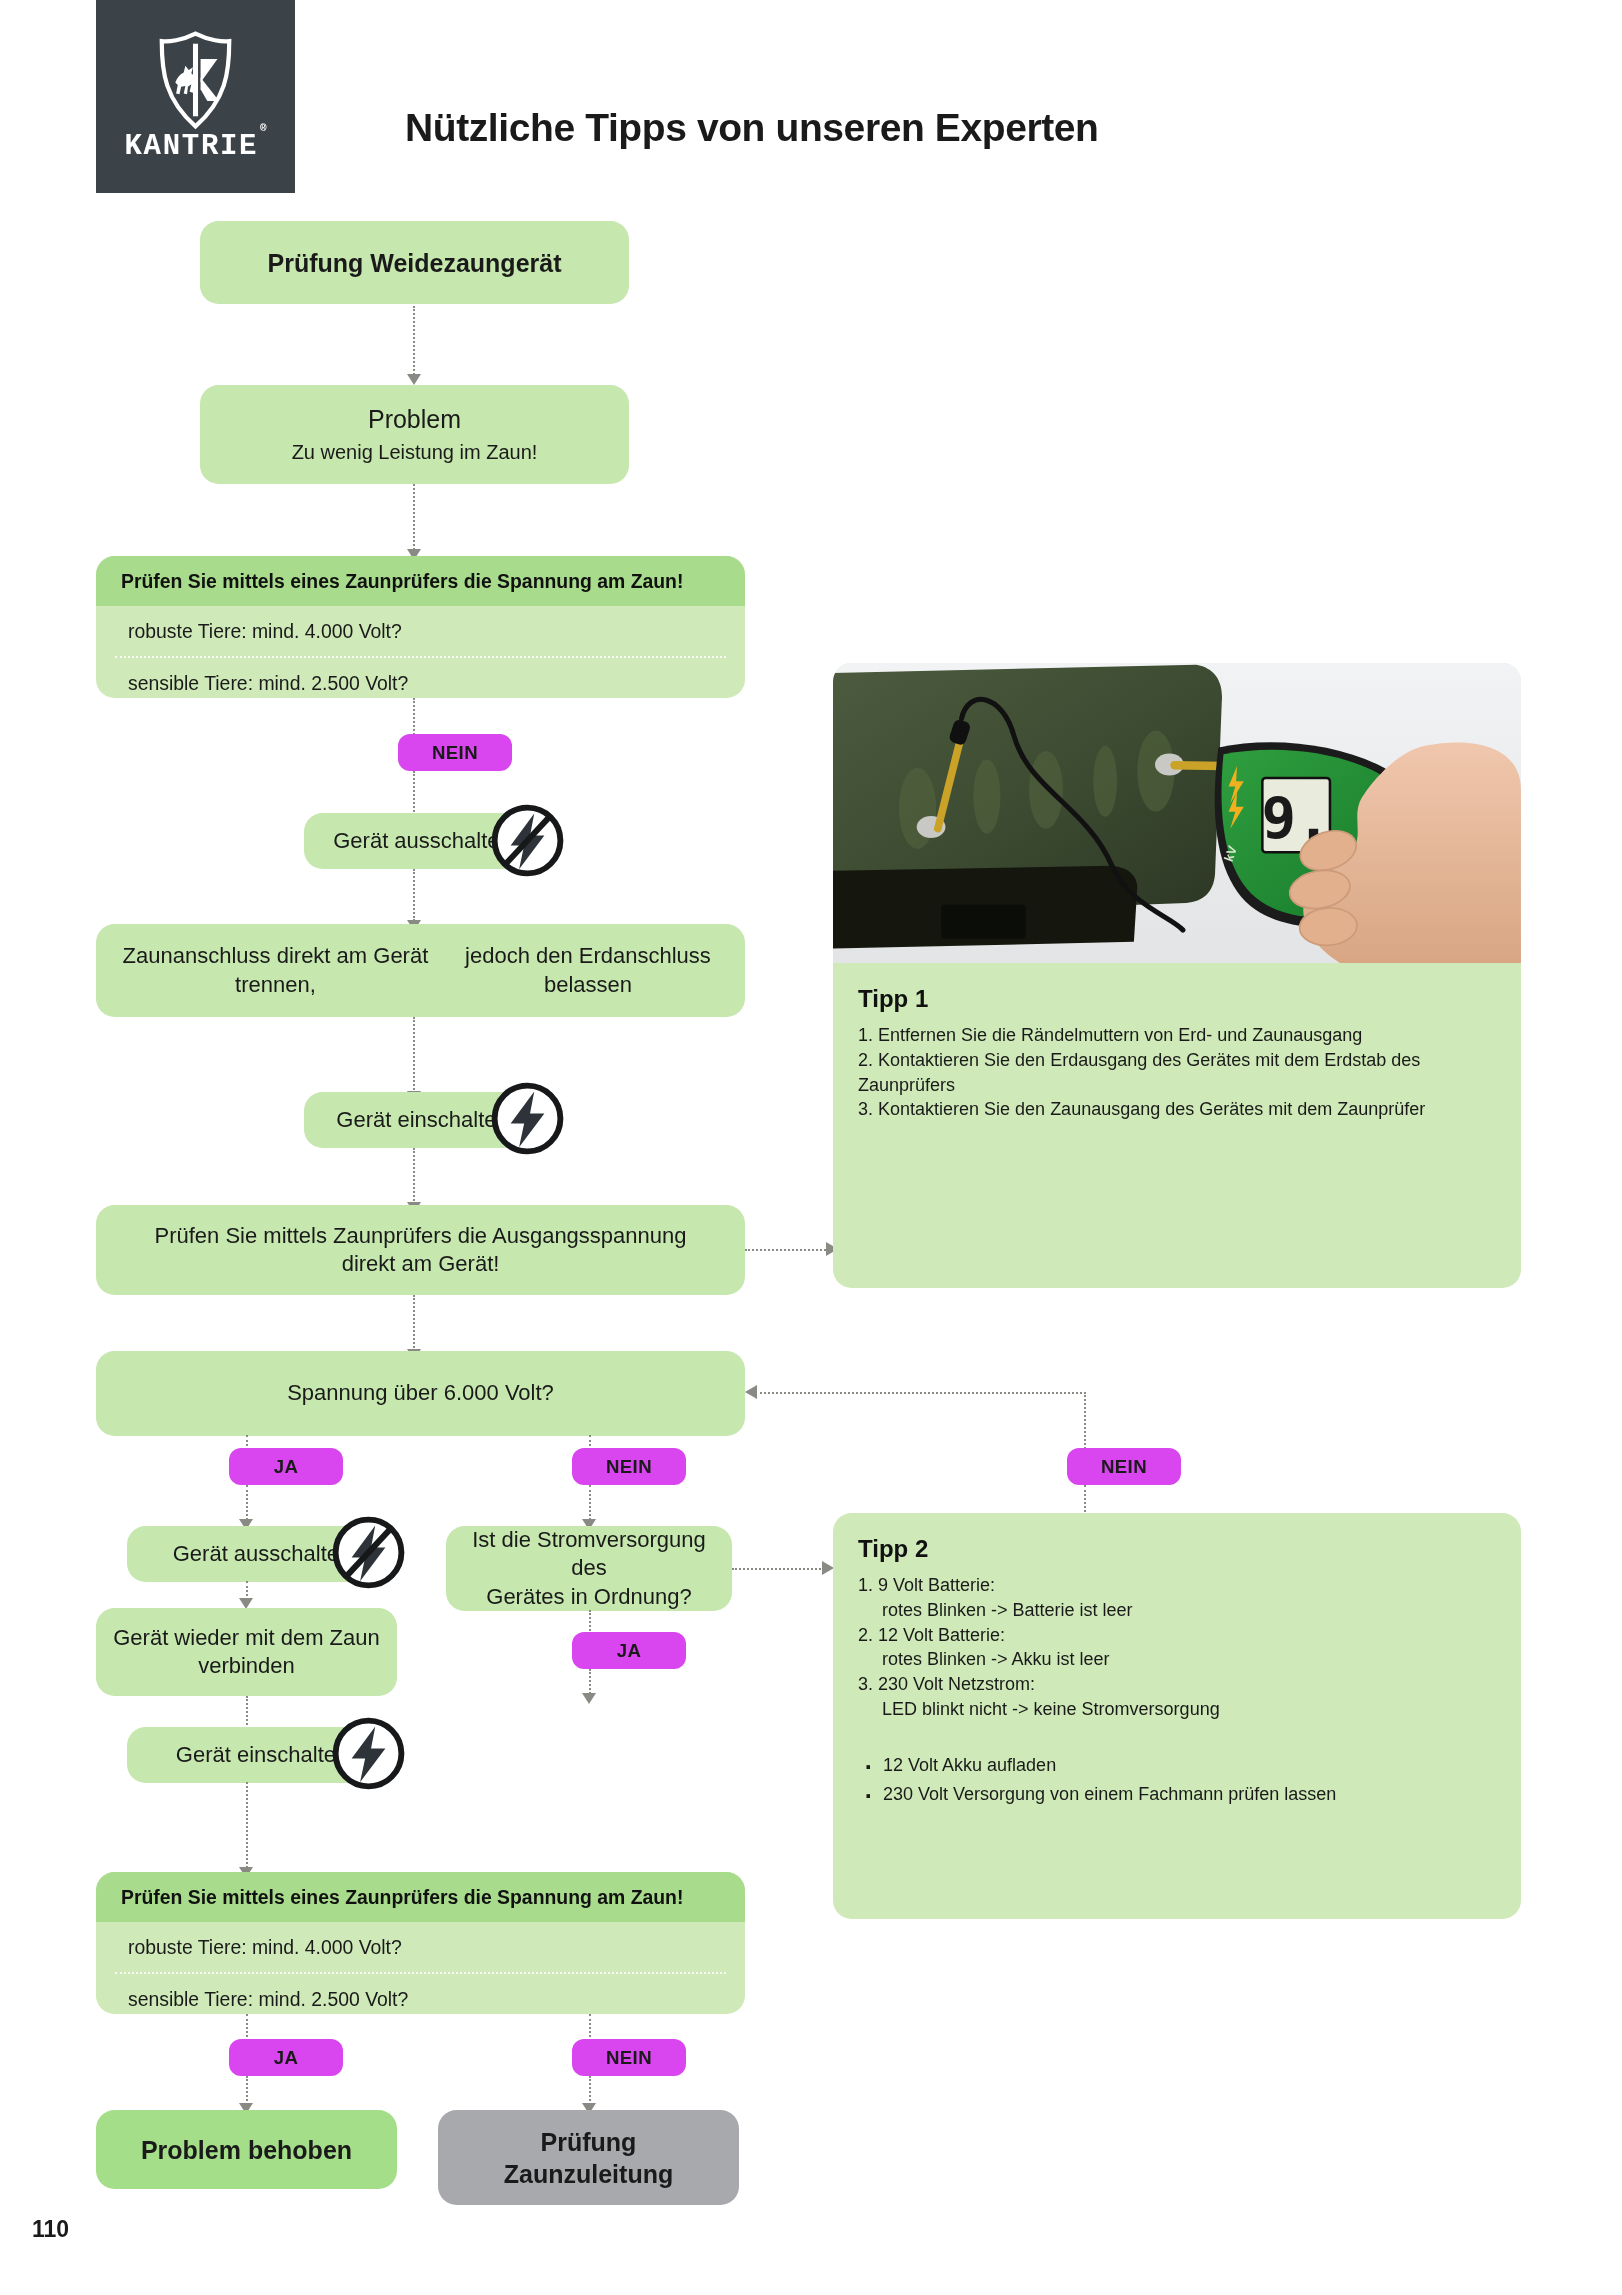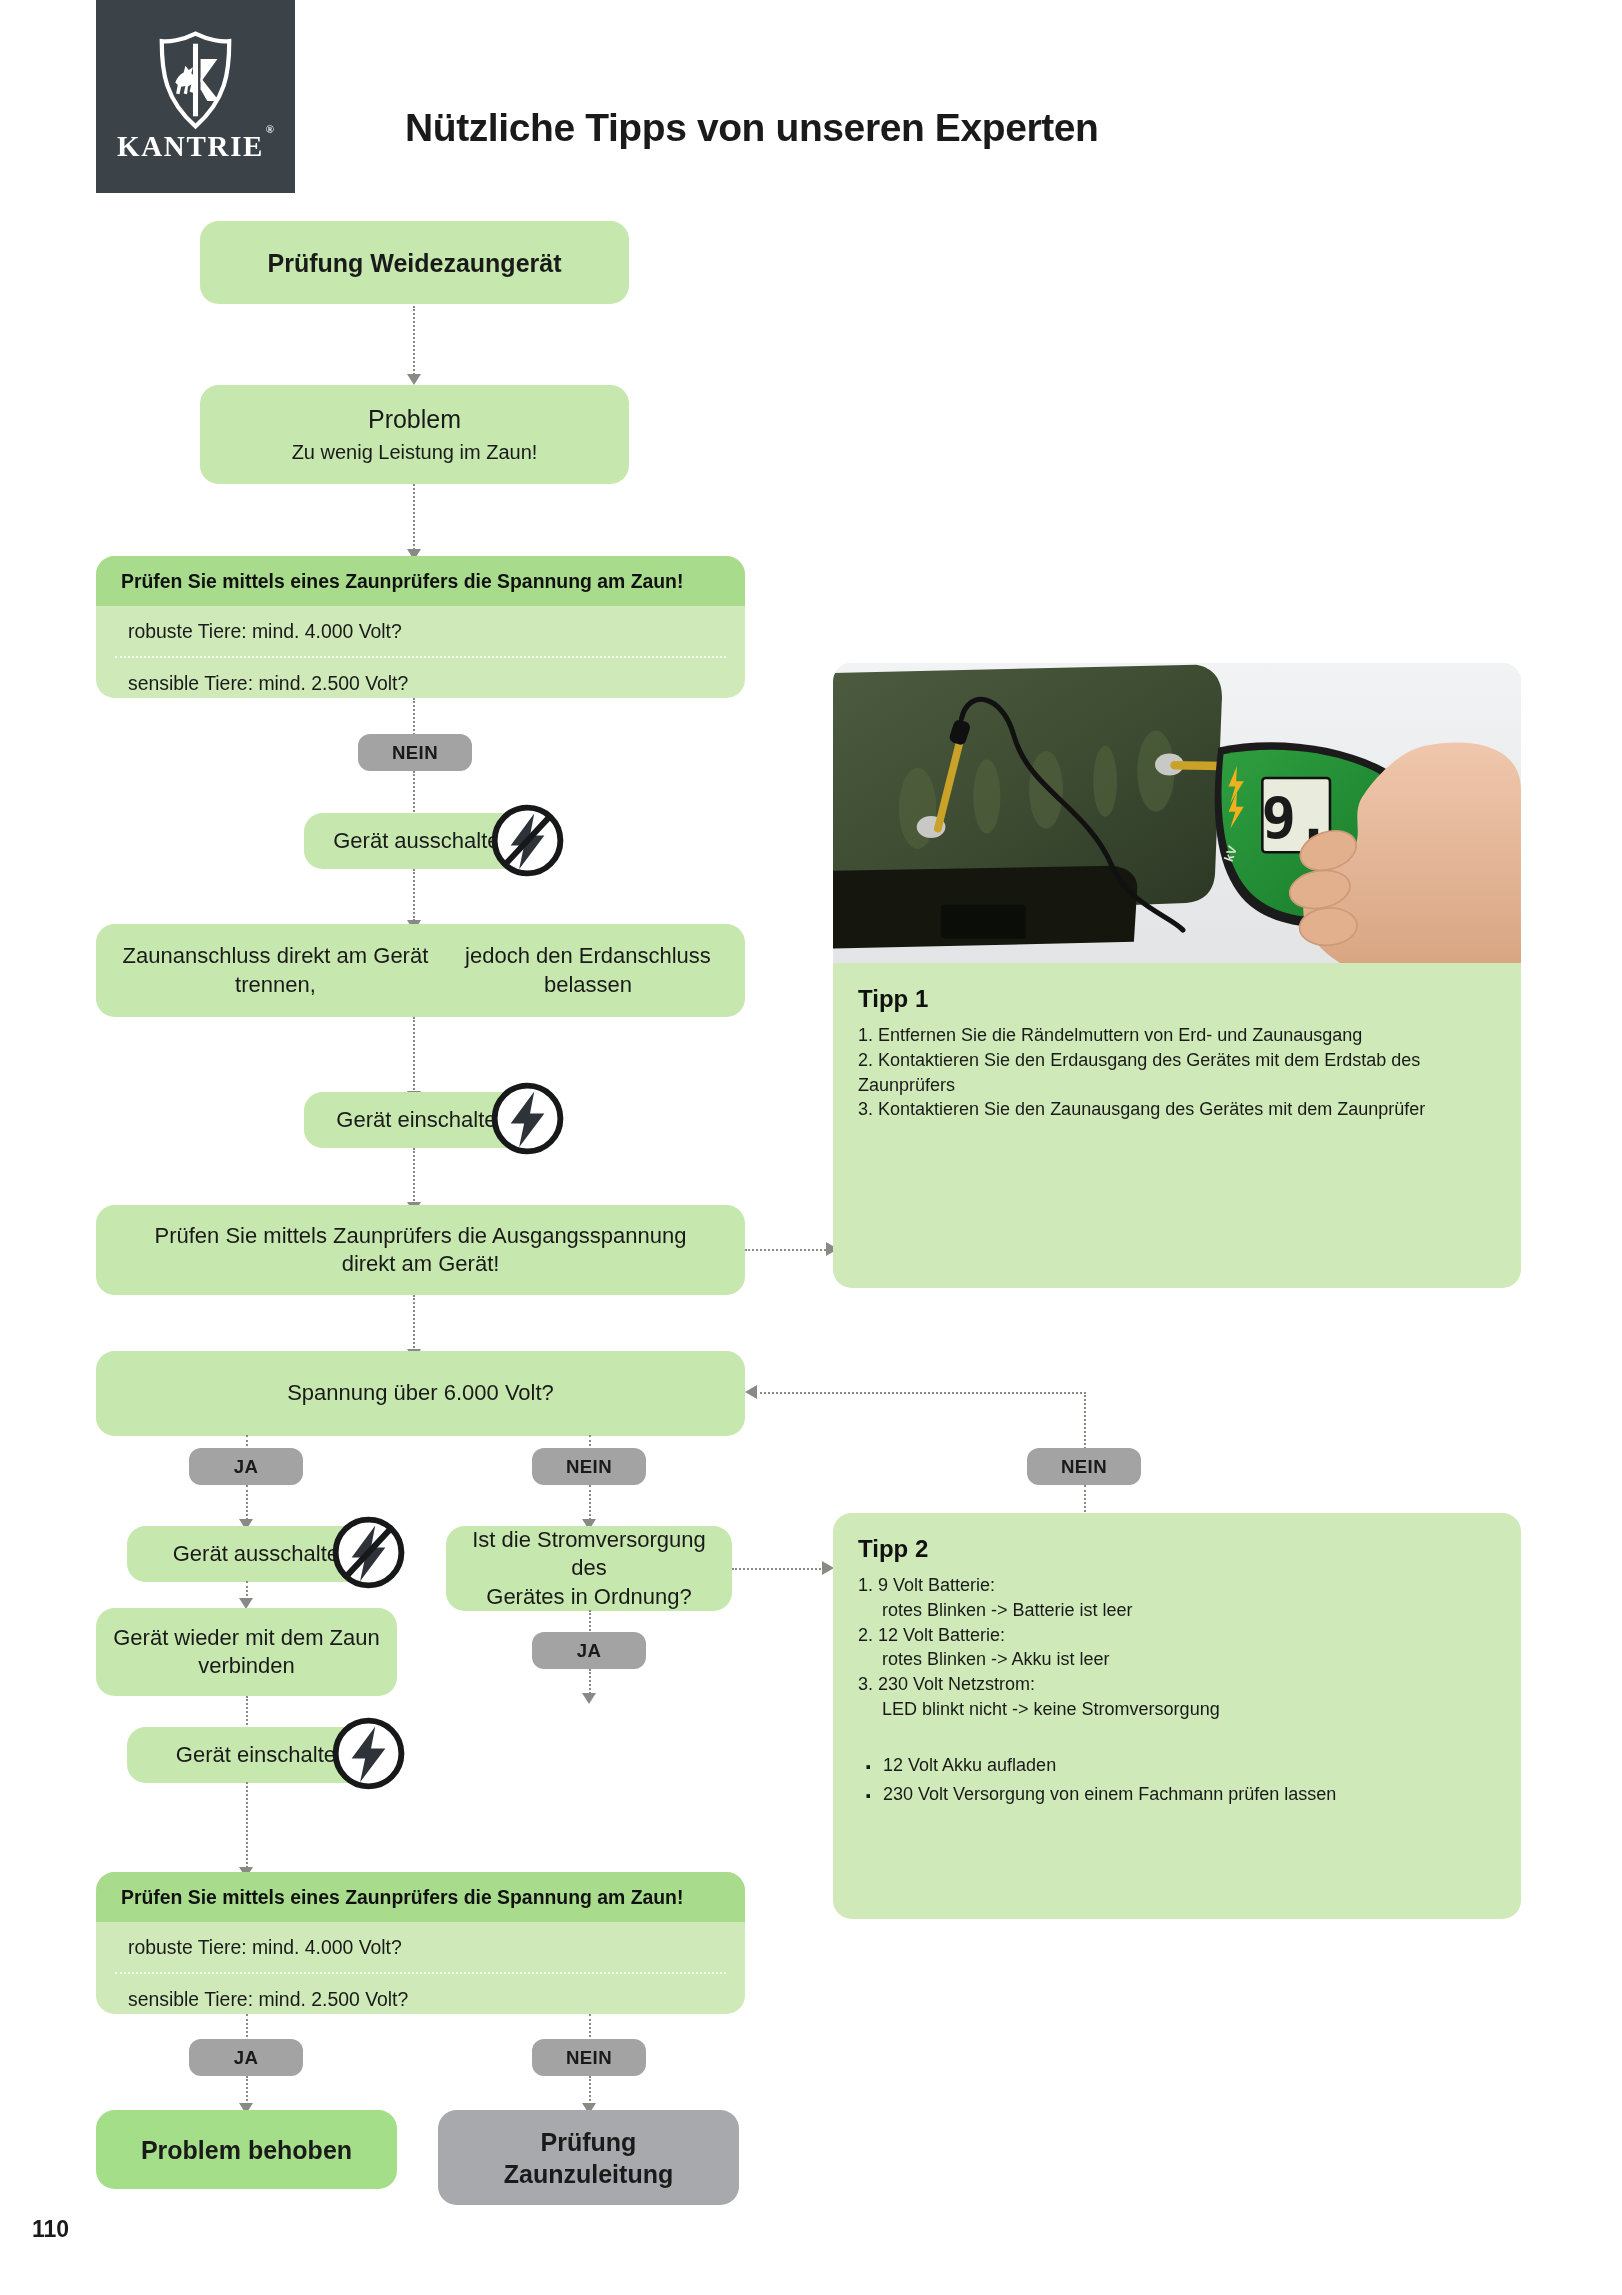--- a/index.html
+++ b/index.html
@@ -27,21 +27,21 @@
     flex-direction: column;
     align-items: center;
     justify-content: center;
   }
   .logo-shield { width: 81px; height: 100px; display:block; }
   .logo-word {
     color: #ffffff;
     font-size: 29px;
     font-weight: bold;
     letter-spacing: 1.7px;
-    font-family: Liberation Serif, serif;
+    font-family: Liberation Mono, monospace;
     margin-top: 0;
     position: relative;
   }
   .logo-word sup { font-size: 11px; position: relative; top: -12px; left: 1.7px; }
 
   .page-title {
     position: absolute;
     left: 405px; top: 106px;
     font-size: 39px;
     font-weight: bold;
@@ -100,30 +100,31 @@
   .node-split .dotdiv {
     height: 0;
     border-top: 2.5px dotted #ffffff;
     margin: 0 18.6px;
     opacity: .85;
   }
 
   
   .pill {
     position: absolute;
-    background: #a3a3a3;
+    background: #d946ef;
     border-radius: 12px;
     display: flex;
     align-items: center;
     justify-content: center;
     font-size: 18.6px;
     font-weight: bold;
     color: #1a1a1a;
     letter-spacing: 0.4px;
     z-index: 5;
+    margin-left: 40px;
   }
 
   
   .vdot {
     position: absolute;
     width: 0;
     border-left: 2.5px dotted #8a8a84;
   }
   .hdot {
     position: absolute;

